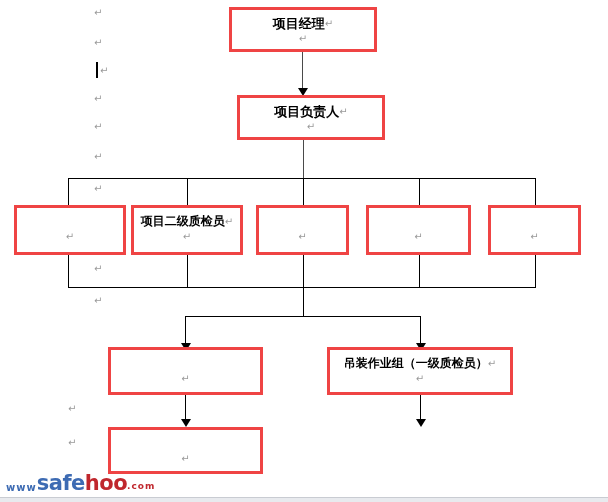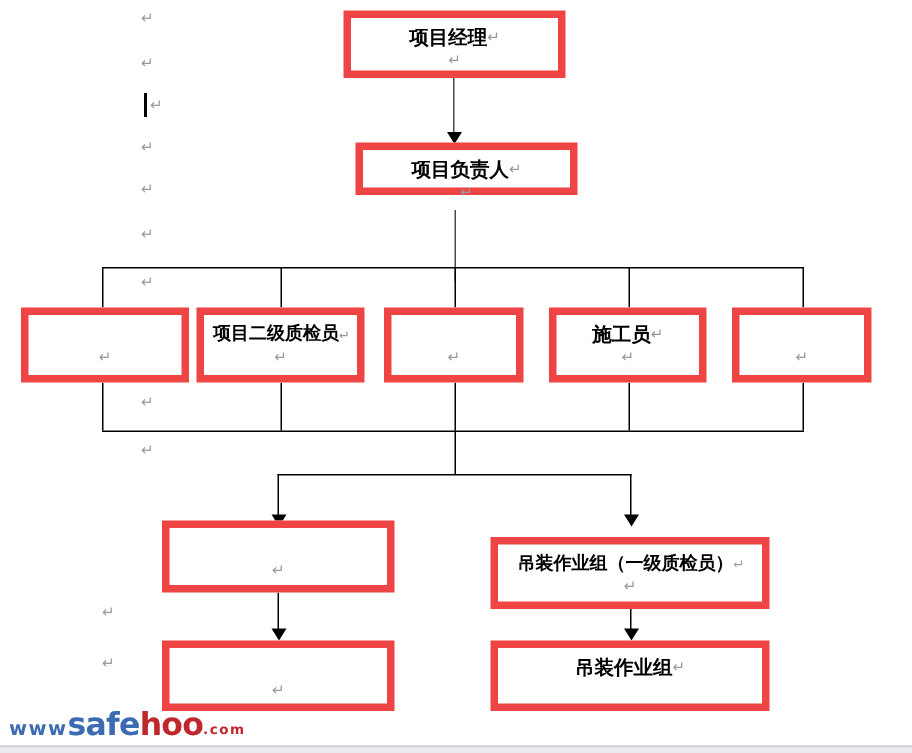--- a/index.html
+++ b/index.html
@@ -9,36 +9,36 @@
     font-family:"DejaVu Sans","Liberation Sans",sans-serif;
     overflow:hidden;
     position:relative;
   }
   #canvas{position:absolute;left:0;top:0;width:608px;height:502px;}
 
   
   .node{
     position:absolute;
     box-sizing:border-box;
-    border:5px solid #ef4444;
+    border:3px solid #ef4444;
     background:#ffffff;
     z-index:3;
   }
   .node .label{
     position:absolute;
     left:0;right:0;
     top:6px;
     text-align:center;
     font-weight:bold;
     font-size:13px;
     line-height:15px;
     color:#000000;
     white-space:nowrap;
   }
-  .node .label.small{font-size:12px;font-family:Liberation Mono, monospace;}
+  .node .label.small{font-size:12px;}
   .node .pilcrow-inline{
     font-weight:normal;
     font-size:10px;
     color:#9a9a9a;
     vertical-align:top;
   }
   .node .pilcrow-below{
     position:absolute;
     left:0;right:0;
     top:24px;
@@ -84,21 +84,21 @@
     position:absolute;
     left:6px;bottom:8px;
     z-index:6;
     font-family:"DejaVu Sans","Liberation Sans",sans-serif;
     font-weight:bold;
     letter-spacing:-0.5px;
     white-space:nowrap;
     line-height:1;
   }
   #watermark .w{
-    font-size:13px;
+    font-size:10px;
     letter-spacing:1px;
     vertical-align:bottom;
     position:relative;
     top:-1px;
   }
   #watermark .blue{color:#3d6bb3;}
   #watermark .red{color:#c0272d;}
   #watermark .big{font-size:21px;}
   #watermark .dot{font-size:9px;letter-spacing:1px;position:relative;top:-1px;}
 
@@ -158,62 +158,58 @@
   <div class="ln v" style="left:185px;top:395px;height:26px;"></div>
   <div class="arrow" style="left:181px;top:419px;"></div>
   <div class="ln v" style="left:420px;top:395px;height:26px;"></div>
   <div class="arrow" style="left:416px;top:419px;"></div>
 
   <div class="node" style="left:229px;top:7px;width:148px;height:45px;">
     <div class="label"><span>项目经理</span><span class="pilcrow-inline">↵</span></div>
     <div class="pilcrow-below">↵</div>
   </div>
 
-  <div class="node" style="left:237px;top:95px;width:148px;height:35px;">
+  <div class="node" style="left:237px;top:95px;width:148px;height:45px;">
     <div class="label"><span>项目负责人</span><span class="pilcrow-inline">↵</span></div>
     <div class="pilcrow-below">↵</div>
   </div>
 
   <div class="node" style="left:14px;top:205px;width:112px;height:50px;">
     <div class="pilcrow-below">↵</div>
   </div>
 
   <div class="node" style="left:131px;top:205px;width:112px;height:50px;">
     <div class="label small"><span>项目二级质检员</span><span class="pilcrow-inline">↵</span></div>
     <div class="pilcrow-below">↵</div>
   </div>
 
   <div class="node" style="left:256px;top:205px;width:93px;height:50px;">
     <div class="pilcrow-below">↵</div>
   </div>
 
   <div class="node" style="left:366px;top:205px;width:105px;height:50px;">
-    <div class="label"><span>施工员</span><span class="pilcrow-inline">↵</span></div>
     <div class="pilcrow-below">↵</div>
   </div>
 
   <div class="node" style="left:488px;top:205px;width:93px;height:50px;">
     <div class="pilcrow-below">↵</div>
   </div>
 
   <div class="node" style="left:108px;top:347px;width:155px;height:48px;">
     <div class="pilcrow-below">↵</div>
   </div>
 
-  <div class="node" style="left:327px;top:358px;width:186px;height:48px;">
+  <div class="node" style="left:327px;top:347px;width:186px;height:48px;">
     <div class="label small"><span>吊装作业组（一级质检员）</span><span class="pilcrow-inline">↵</span></div>
     <div class="pilcrow-below">↵</div>
   </div>
 
   <div class="node" style="left:108px;top:427px;width:155px;height:47px;">
     <div class="pilcrow-below">↵</div>
   </div>
 
-  <div class="node" style="left:327px;top:427px;width:186px;height:47px;">
-    <div class="label"><span>吊装作业组</span><span class="pilcrow-inline">↵</span></div>
-  </div>
 
   <div id="watermark">
     <span class="w blue">www</span><span class="big blue">safe</span><span class="big red">hoo</span><span class="dot red">.com</span>
   </div>
 
   <div id="footerbar"></div>
 </div>
 
 </body></html>

